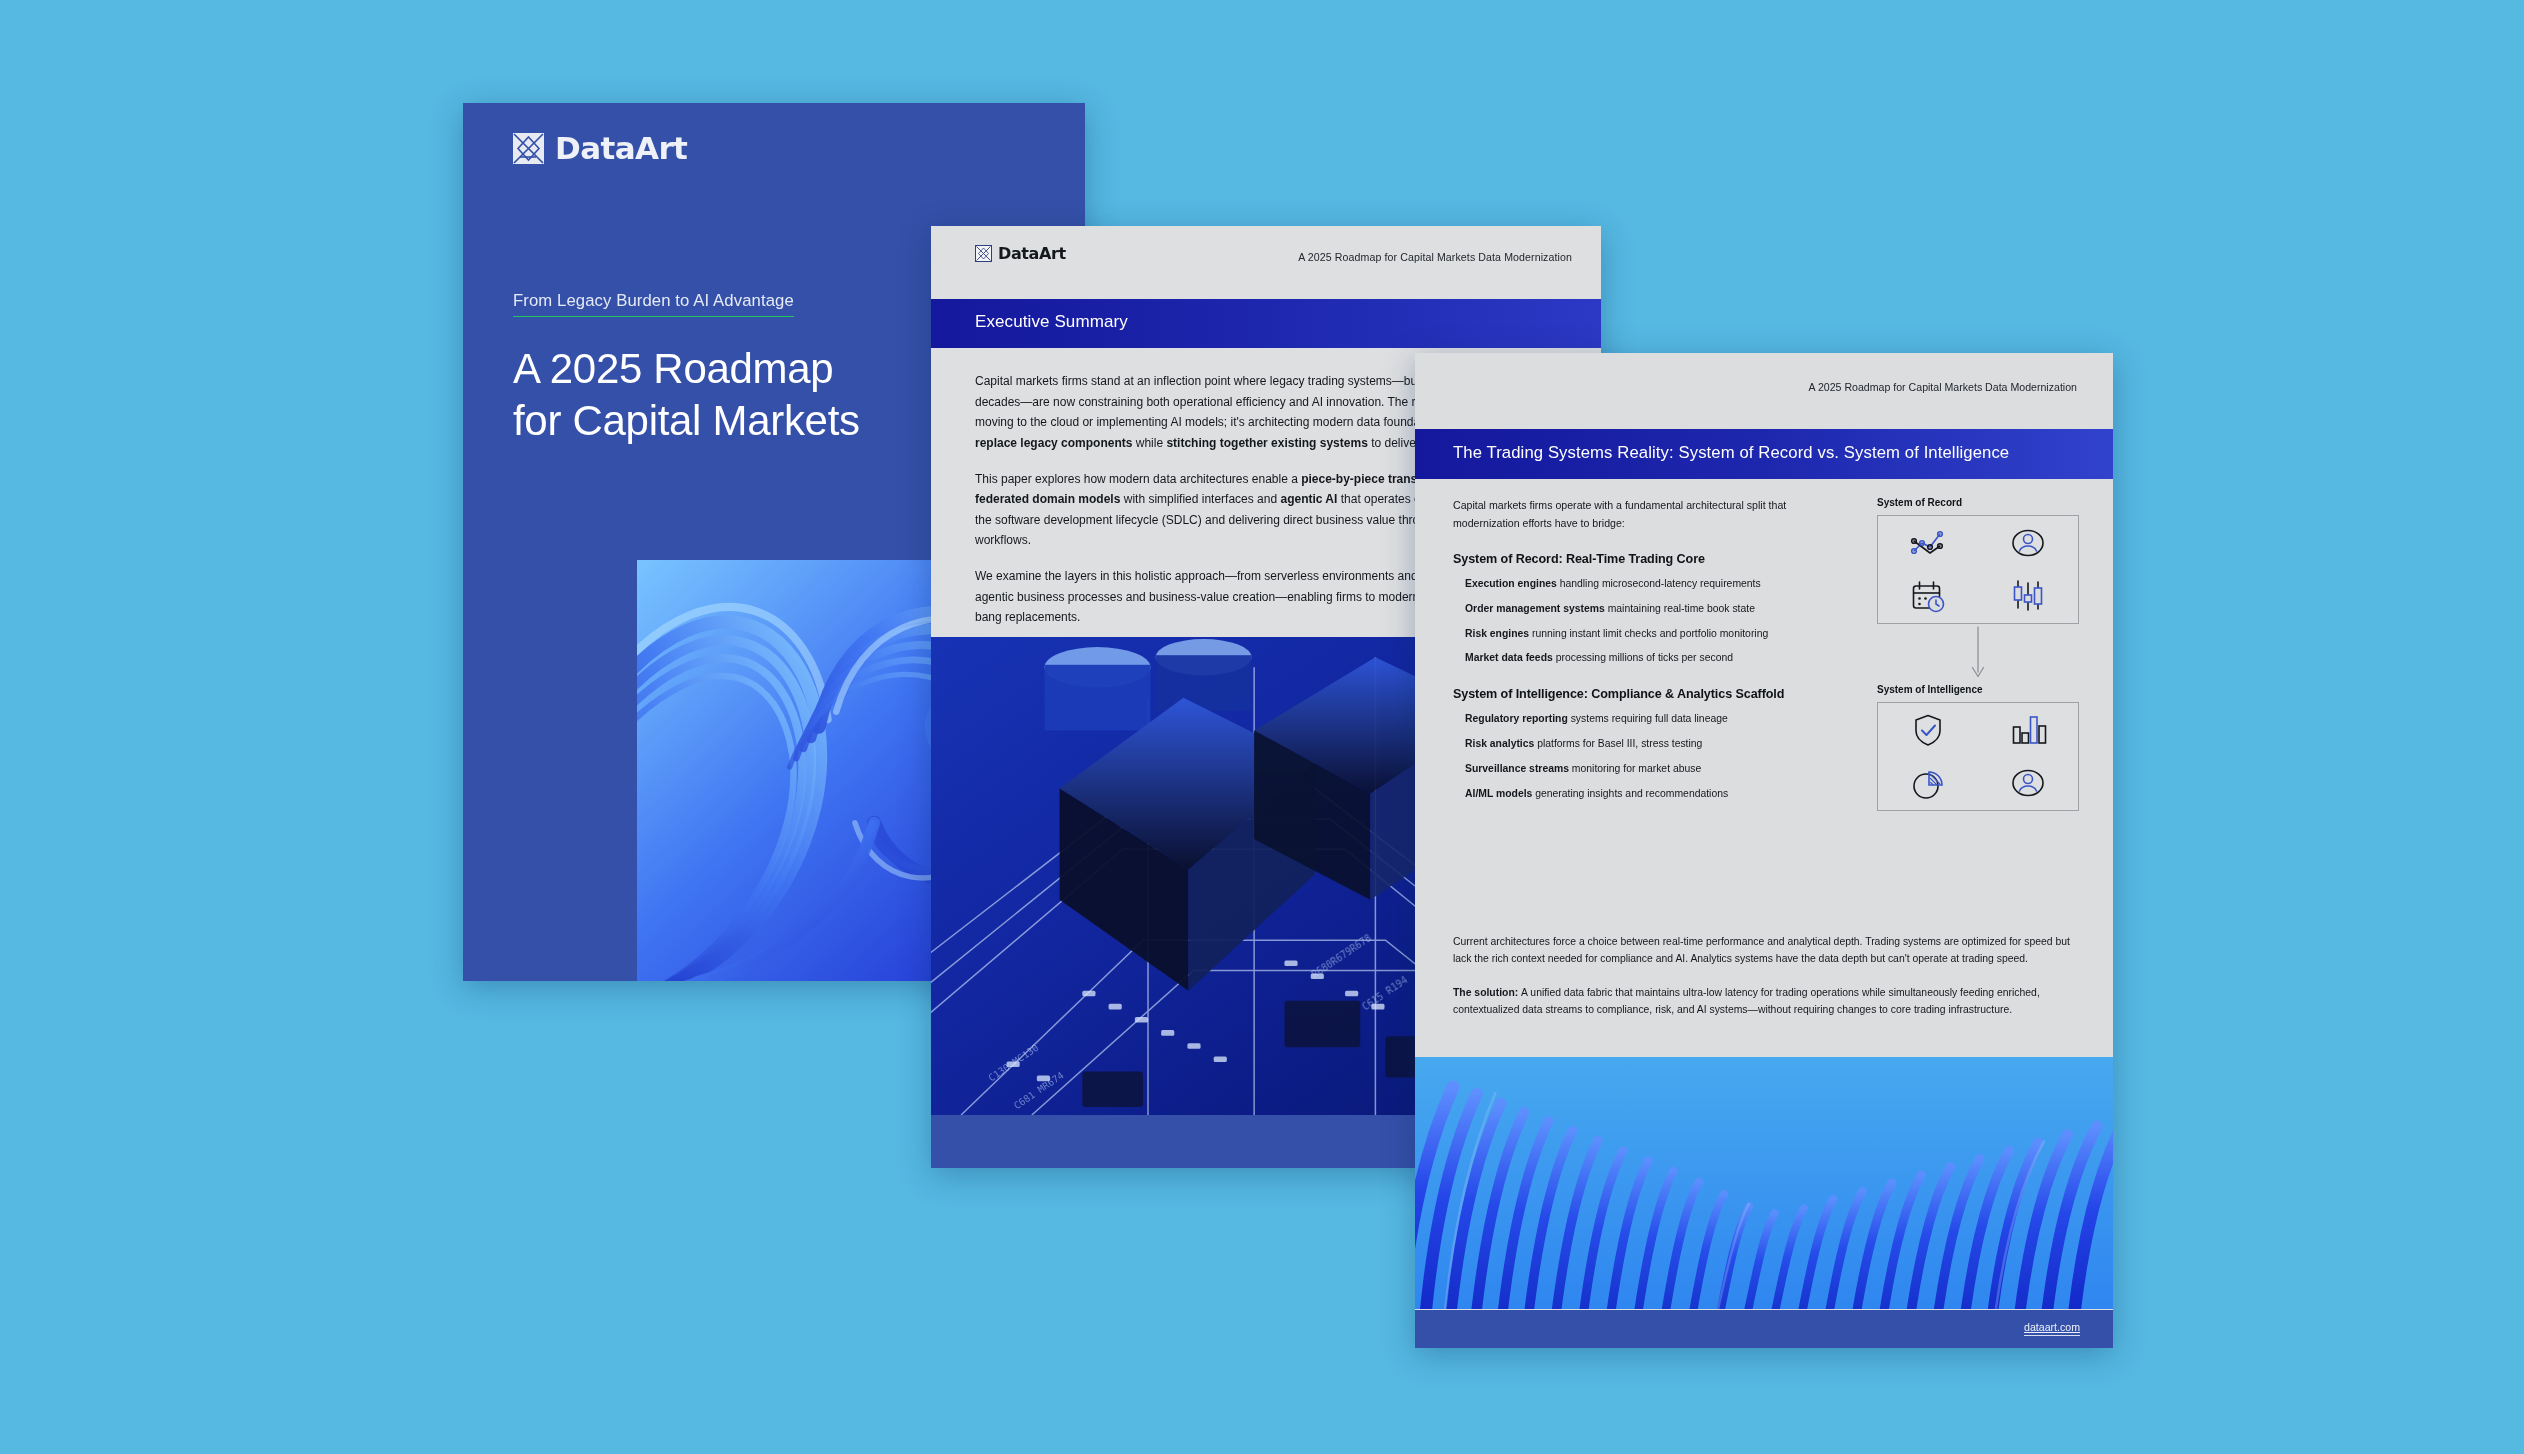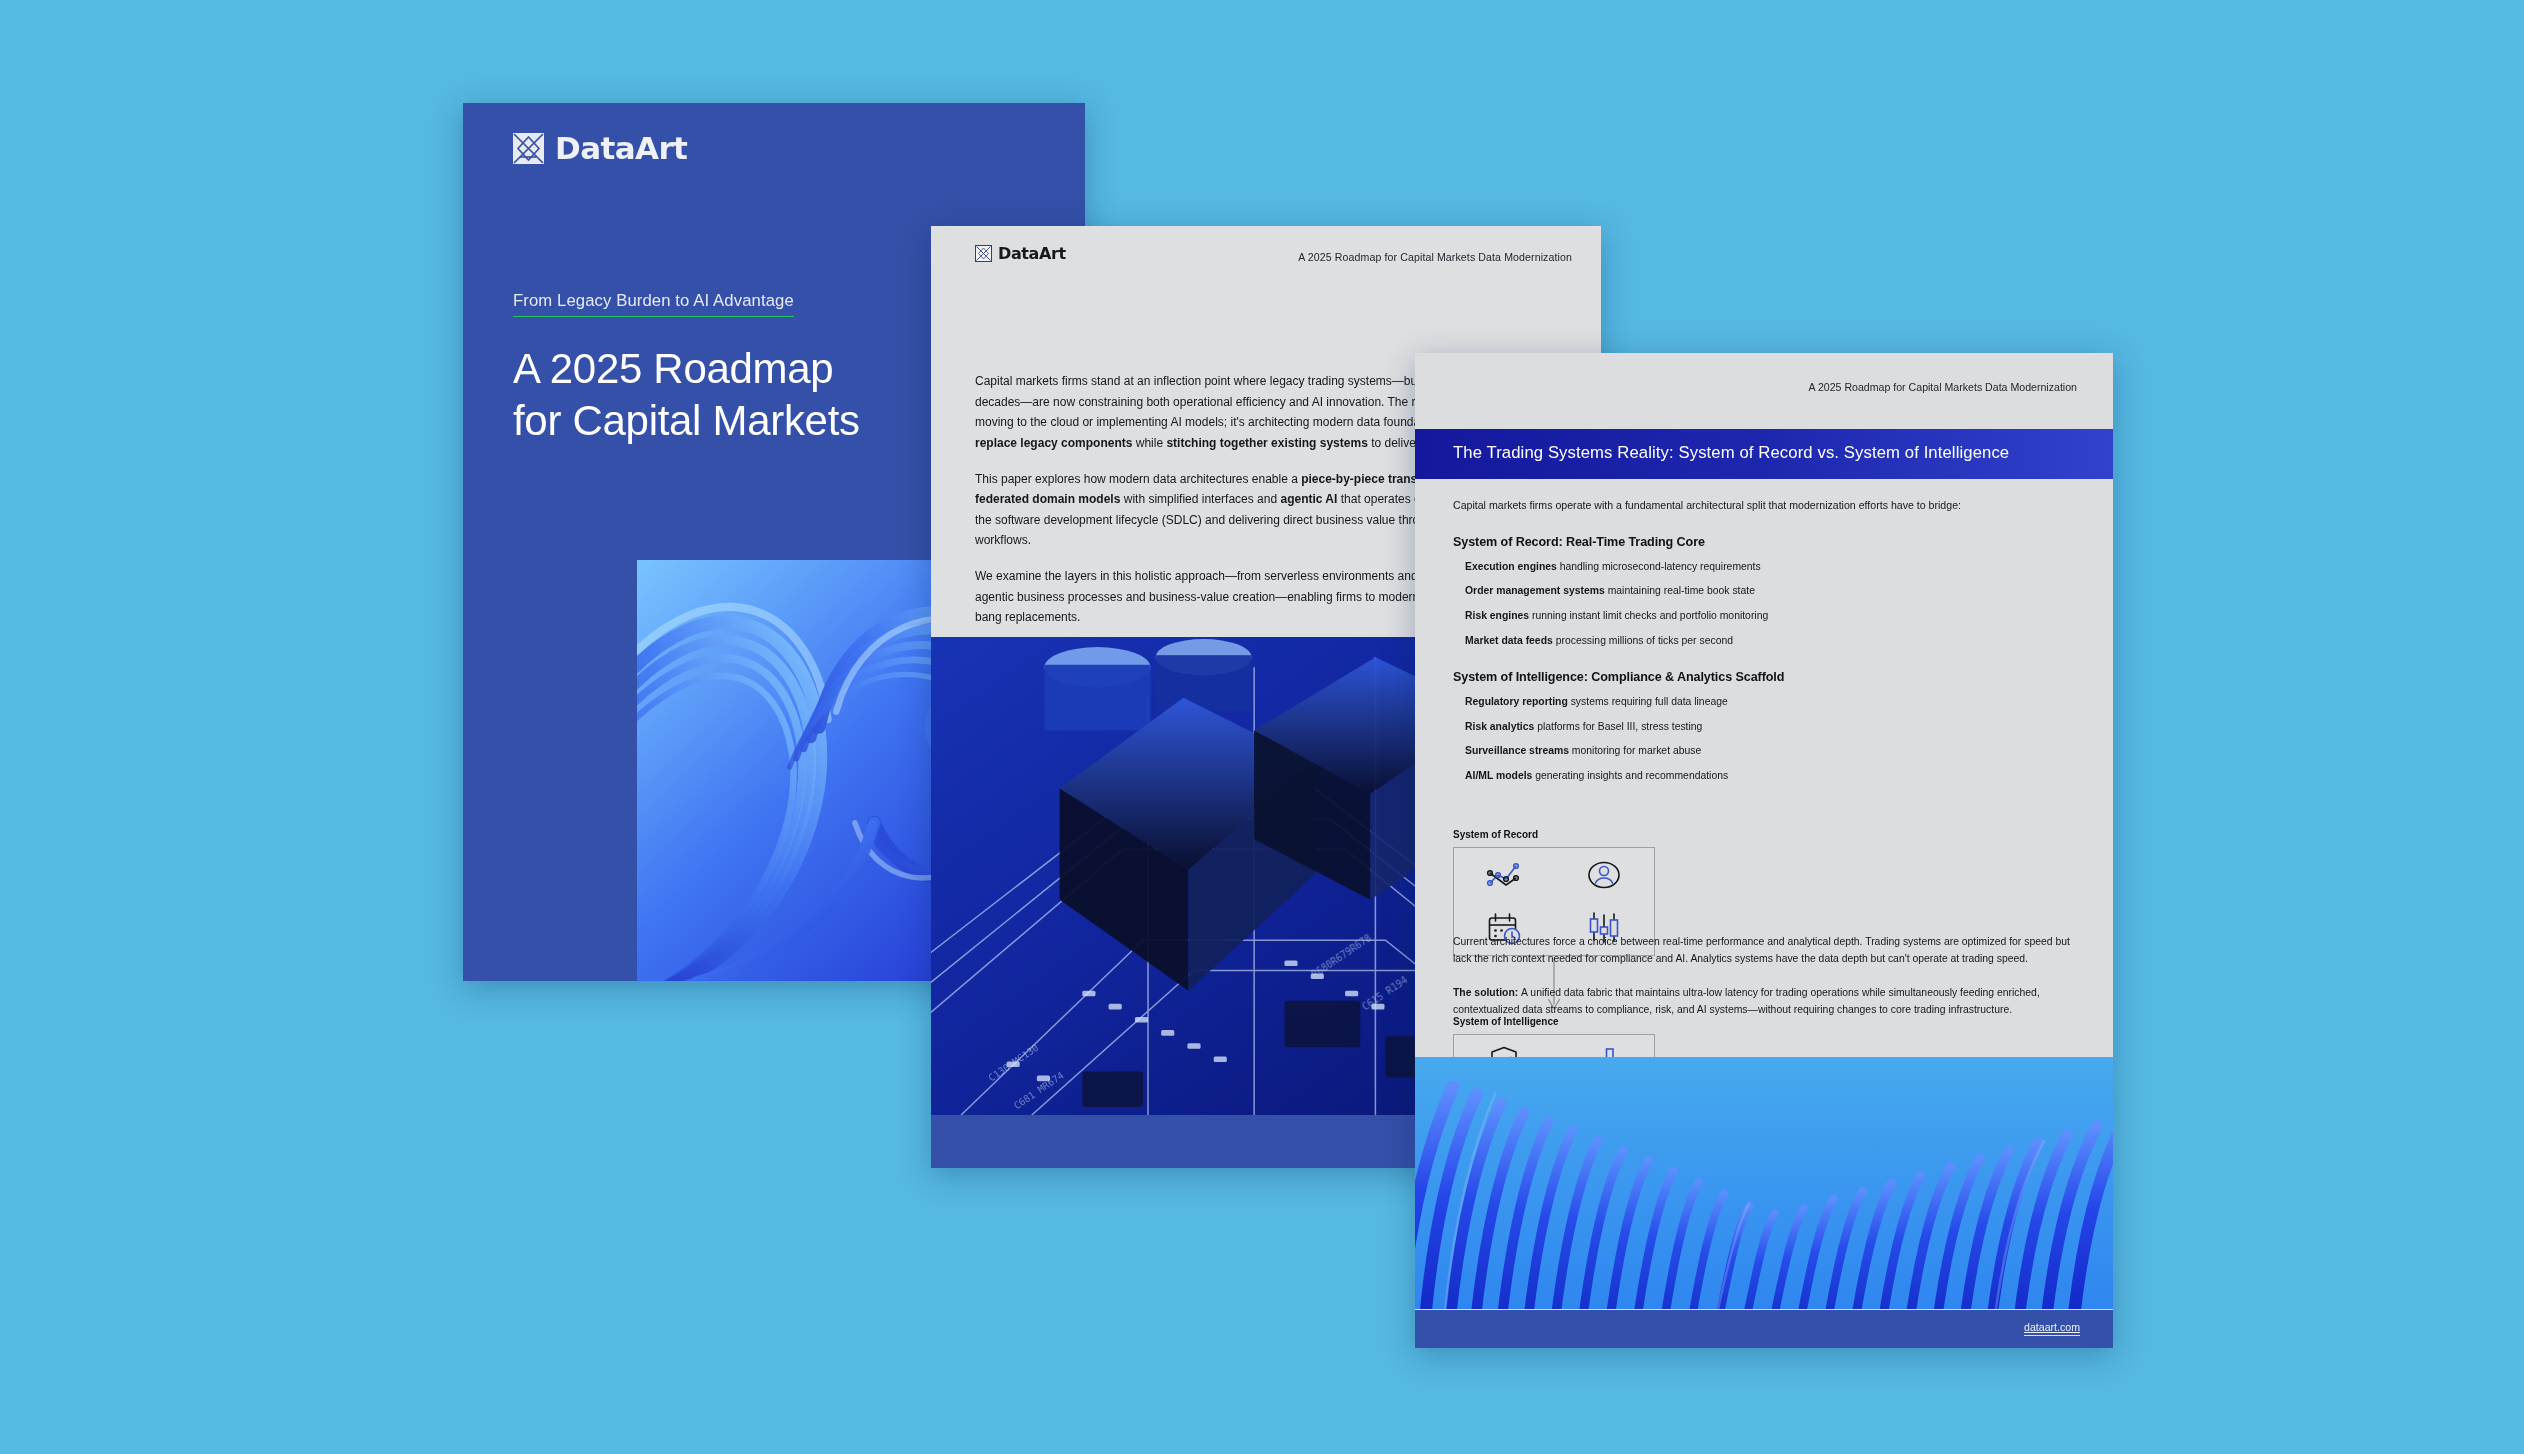--- a/index.html
+++ b/index.html
@@ -61,21 +61,21 @@
   
   #right{
     left:1415px;top:353px;width:698px;height:995px;
     background:#dcdddf;
   }
   #right .topbar{position:absolute;left:0;top:0;width:100%;height:76px;background:#dcdddf;}
   #right .topbar .runhead{position:absolute;right:36px;top:28px;font-size:10.6px;color:#22262d;}
   #right .secbar{position:absolute;left:0;top:76px;width:100%;height:50px;
       background:linear-gradient(to right,#14189c 0%,#1d27ae 50%,#3142cc 100%);}
   #right .secbar h2{margin:0;position:absolute;left:38px;top:14px;font-size:16.7px;font-weight:400;color:#fff;letter-spacing:0.1px;}
-  #right .cols{position:absolute;left:38px;top:144px;width:626px;display:flex;gap:24px;flex-direction:column;}
+  #right .cols{position:absolute;left:38px;top:144px;width:626px;display:flex;gap:32px;}
   #right .lead{font-size:10.6px;line-height:1.66;color:#14171c;margin:0 0 20px 0;}
   #right h3{font-size:12.6px;font-weight:700;color:#0f1216;margin:0 0 10px 0;letter-spacing:-0.1px;}
   #right ul{list-style:none;margin:0 0 21px 0;padding:0;}
   #right li{font-size:10.4px;line-height:1.55;color:#14171c;margin-bottom:8.6px;}
   #right li b{font-weight:700;padding-left:12px;}
   #right .diagram{width:202px;flex:0 0 202px;}
   #right .dlabel{font-size:10px;font-weight:700;color:#0f1216;margin-bottom:7px;}
   #right .dbox{border:0.8px solid #9ea1a6;height:107px;display:grid;
       grid-template-columns:1fr 1fr;grid-template-rows:1fr 1fr;
       place-items:center;margin-bottom:0;background:rgba(255,255,255,.08);}
@@ -174,20 +174,23 @@
           <svg viewBox="0 0 30 30">
             <path d="M1 1 L29 29 M29 1 L1 29" stroke="#2f3d82" stroke-width="1.8" fill="none"></path>
             <path d="M15 4 L25 15 L15 26 L5 15 Z" stroke="#2f3d82" stroke-width="1.6" fill="none"></path>
           </svg>
         </span>
         <span class="word">DataArt</span>
       </div>
       <div class="runhead">A 2025 Roadmap for Capital Markets Data Modernization</div>
     </div>
 
+    <div class="secbar">
+      <h2>Executive Summary</h2>
+    </div>
 
     <div class="body" id="mid-body">
         <p><span>Capital markets firms stand at an inflection point where legacy trading systems—built as isolated silos over decades—are now constraining both operational efficiency and AI innovation. The real challenge isn't just moving to the cloud or implementing AI models; it's architecting modern data foundations that </span><b>incrementally replace legacy components</b><span> while </span><b>stitching together existing systems</b><span> to deliver immediate value.</span></p>
         <p><span>This paper explores how modern data architectures enable a </span><b>piece-by-piece transformation</b><span> built on </span><b>federated domain models</b><span> with simplified interfaces and </span><b>agentic AI</b><span> that operates on two levels: accelerating the software development lifecycle (SDLC) and delivering direct business value through autonomous workflows.</span></p>
         <p><span>We examine the layers in this holistic approach—from serverless environments and lake architectures to agentic business processes and business-value creation—enabling firms to modernize without the risks of big-bang replacements.</span></p>
       </div>
 
     <div class="photo">
       <svg viewBox="0 0 1327 946" preserveAspectRatio="xMidYMid slice" style="width:100%;height:100%;display:block">
         <defs>

